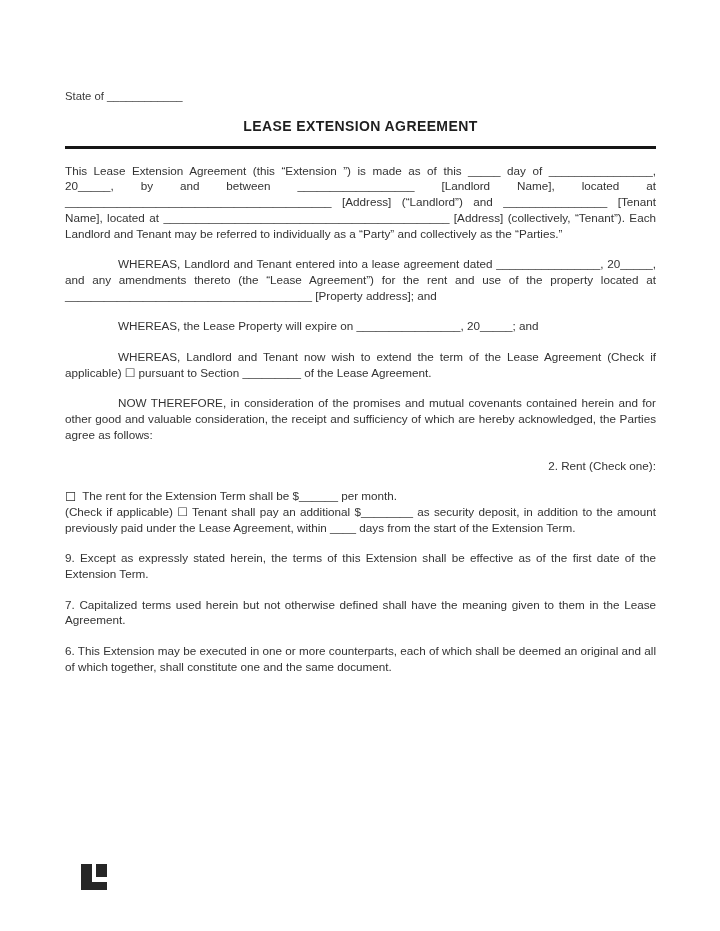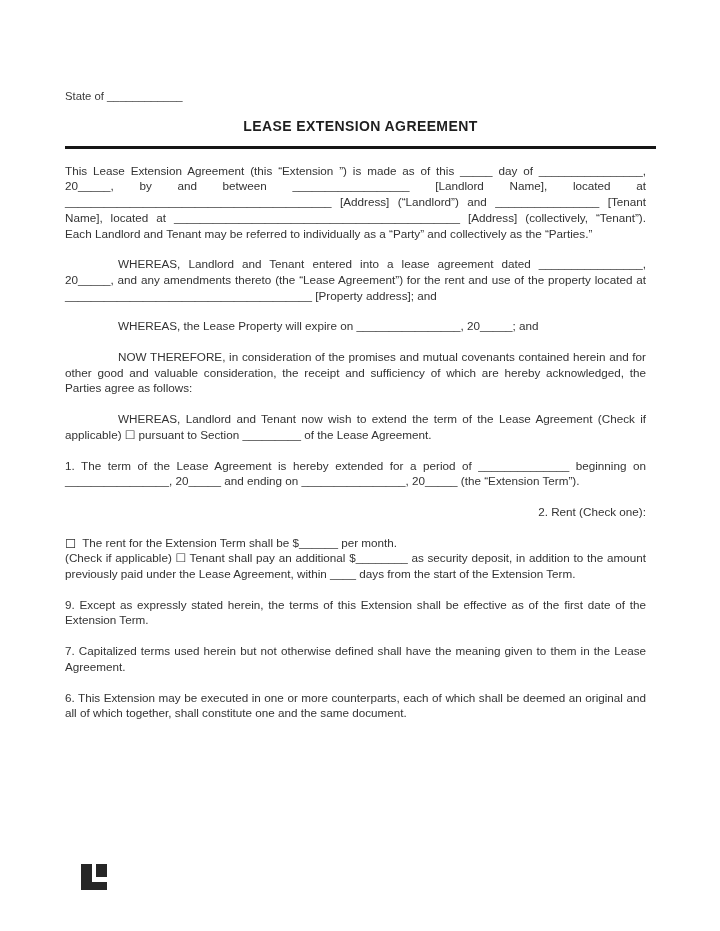--- a/index.html
+++ b/index.html
@@ -14,21 +14,21 @@
     font-size:11.7px;line-height:15.7px;
   }
   .state-of{margin-top:89px;text-align:left;font-size:11.3px;color:#3a3a3a;}
   .doc-title{
     margin-top:11px;text-align:center;font-weight:bold;font-size:14px;
     letter-spacing:0.4px;color:#1f1f1f;line-height:21px;
   }
   .title-rule{
     margin-top:9px;height:3px;background:#161616;border:none;width:100%;
   }
-  .para{margin:15px 10px 0 0;text-align:justify;}
+  .para{margin:15px 0 0 0;text-align:justify;}
   .para.first{margin-top:14px;}
   .indent{text-indent:53px;}
   .no-just{text-align:right;}
   .cb{
     display:inline-block;font-size:12.5px;line-height:11px;
     margin-right:6px;color:#2e2e2e;transform:translateY(0.5px);
   }
   .cb-row{text-align:justify;}
   .sub-line{text-align:justify;}
   .footer-logo{
@@ -46,25 +46,24 @@
     <div class="doc-title">LEASE EXTENSION AGREEMENT</div>
 
     <hr class="title-rule">
 
     <div class="para first">This Lease Extension Agreement (this “Extension ”) is made as of this _____ day of ________________, 20_____, by and between __________________ [Landlord Name], located at _________________________________________ [Address] (“Landlord”) and ________________ [Tenant Name], located at ____________________________________________ [Address] (collectively, “Tenant”). Each Landlord and Tenant may be referred to individually as a “Party” and collectively as the “Parties.”</div>
 
     <div class="para indent">WHEREAS, Landlord and Tenant entered into a lease agreement dated ________________, 20_____, and any amendments thereto (the “Lease Agreement”) for the rent and use of the property located at ______________________________________ [Property address]; and</div>
 
     <div class="para indent">WHEREAS, the Lease Property will expire on ________________, 20_____; and</div>
 
+    <div class="para indent">WHEREAS, Landlord and Tenant now wish to extend the term of the Lease Agreement (Check if applicable) ☐ pursuant to Section _________ of the Lease Agreement.</div>
+
     <div class="para indent">NOW THEREFORE, in consideration of the promises and mutual covenants contained herein and for other good and valuable consideration, the receipt and sufficiency of which are hereby acknowledged, the Parties agree as follows:</div>
 
-    <div class="para indent">WHEREAS, Landlord and Tenant now wish to extend the term of the Lease Agreement (Check if applicable) ☐ pursuant to Section _________ of the Lease Agreement.</div>
-
-    <div class="para">1. The term of the Lease Agreement is hereby extended for a period of ______________ beginning on ________________, 20_____ and ending on ________________, 20_____ (the “Extension Term”).</div>
 
     <div class="para no-just">2. Rent (Check one):</div>
 
     <div class="para">
       <div class="cb-row"><span class="cb">☐</span><span>The rent for the Extension Term shall be $______ per month.</span></div>
       <div class="sub-line">(Check if applicable) ☐  Tenant shall pay an additional $________ as security deposit, in addition to the amount previously paid under the Lease Agreement, within ____ days from the start of the Extension Term.</div>
     </div>
 
 
     <div class="para">9. Except as expressly stated herein, the terms of this Extension shall be effective as of the first date of the Extension Term.</div>

